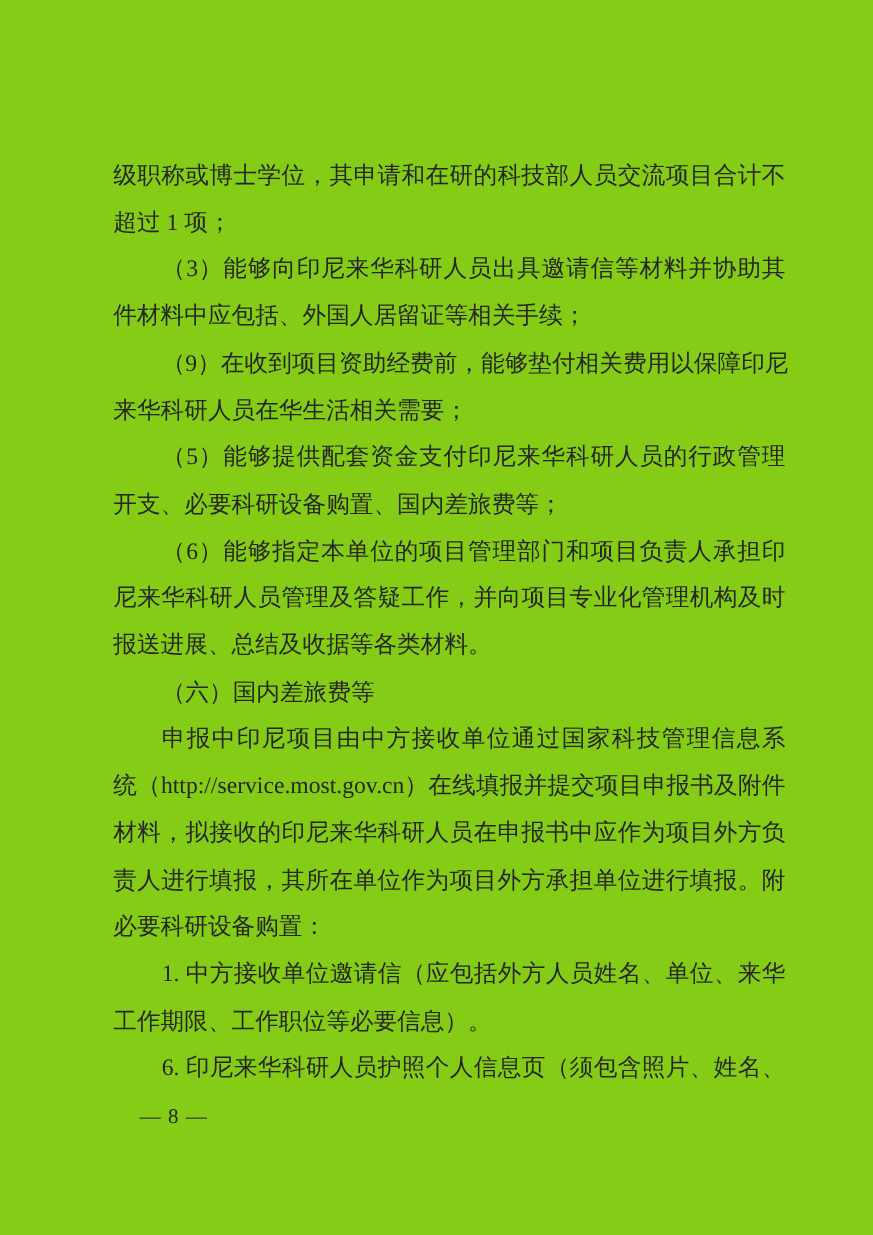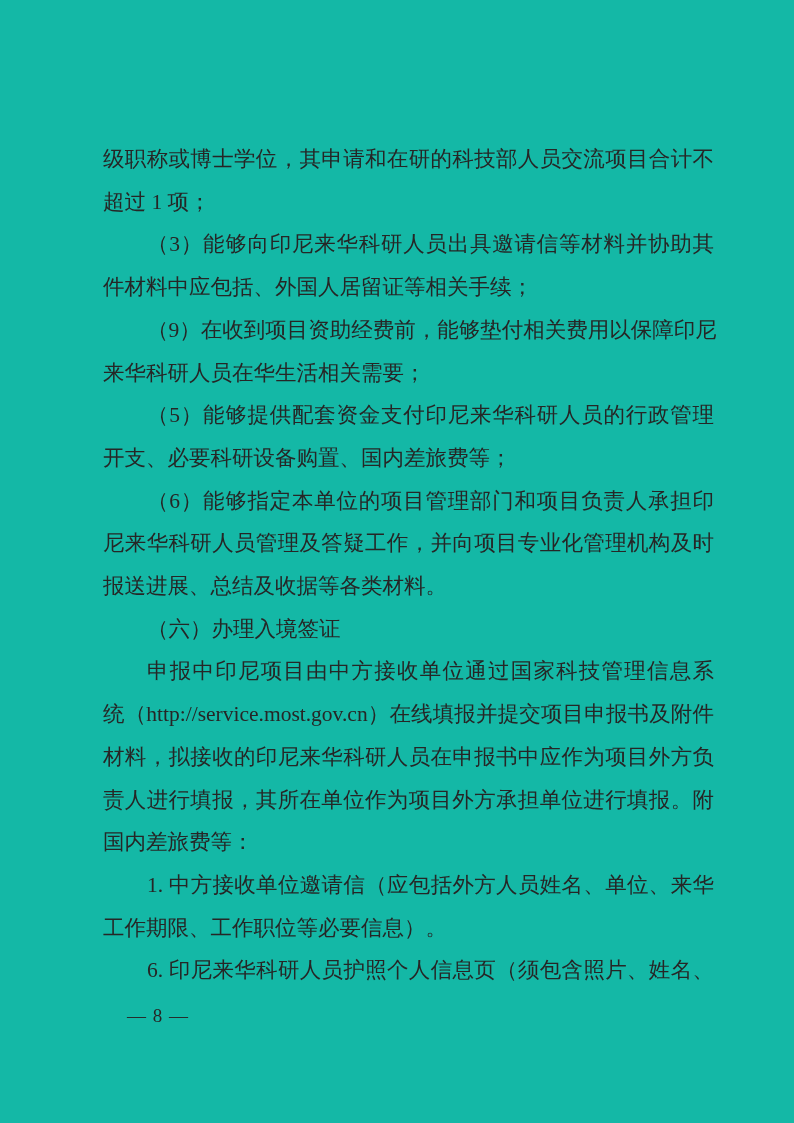--- a/index.html
+++ b/index.html
@@ -9,21 +9,21 @@
   }
   body {
     width: 794px;
     height: 1123px;
     font-family: "Liberation Serif", "DejaVu Serif", serif;
   }
   .page {
     position: relative;
     width: 794px;
     height: 1123px;
-    background: #14b8a6;
+    background: #84cc16;
     overflow: hidden;
   }
   .content {
     position: absolute;
     left: 103px;
     top: 138px;
     width: 611px;
     color: #262626;
     font-size: 21.5px;
     line-height: 42.7px;
@@ -60,24 +60,24 @@
     <p class="line">超过 1 项；</p>
     <p class="line wrap-full indent">（3）能够向印尼来华科研人员出具邀请信等材料并协助其</p>
     <p class="line">件材料中应包括、外国人居留证等相关手续；</p>
     <p class="line wrap-full indent">（9）在收到项目资助经费前，能够垫付相关费用以保障印尼</p>
     <p class="line">来华科研人员在华生活相关需要；</p>
     <p class="line wrap-full indent">（5）能够提供配套资金支付印尼来华科研人员的行政管理</p>
     <p class="line">开支、必要科研设备购置、国内差旅费等；</p>
     <p class="line wrap-full indent">（6）能够指定本单位的项目管理部门和项目负责人承担印</p>
     <p class="line wrap-full">尼来华科研人员管理及答疑工作，并向项目专业化管理机构及时</p>
     <p class="line">报送进展、总结及收据等各类材料。</p>
-    <p class="line indent">（六）办理入境签证</p>
+    <p class="line indent">（六）国内差旅费等</p>
     <p class="line wrap-full indent">申报中印尼项目由中方接收单位通过国家科技管理信息系</p>
     <p class="line wrap-full">统（http://service.most.gov.cn）在线填报并提交项目申报书及附件</p>
     <p class="line wrap-full">材料，拟接收的印尼来华科研人员在申报书中应作为项目外方负</p>
     <p class="line wrap-full">责人进行填报，其所在单位作为项目外方承担单位进行填报。附</p>
-    <p class="line">国内差旅费等：</p>
+    <p class="line">必要科研设备购置：</p>
     <p class="line wrap-full indent">1. 中方接收单位邀请信（应包括外方人员姓名、单位、来华</p>
     <p class="line">工作期限、工作职位等必要信息）。</p>
     <p class="line wrap-full indent">6. 印尼来华科研人员护照个人信息页（须包含照片、姓名、</p>
   </div>
   <div class="footer">— 8 —</div>
 </div>
 
 </body></html>

